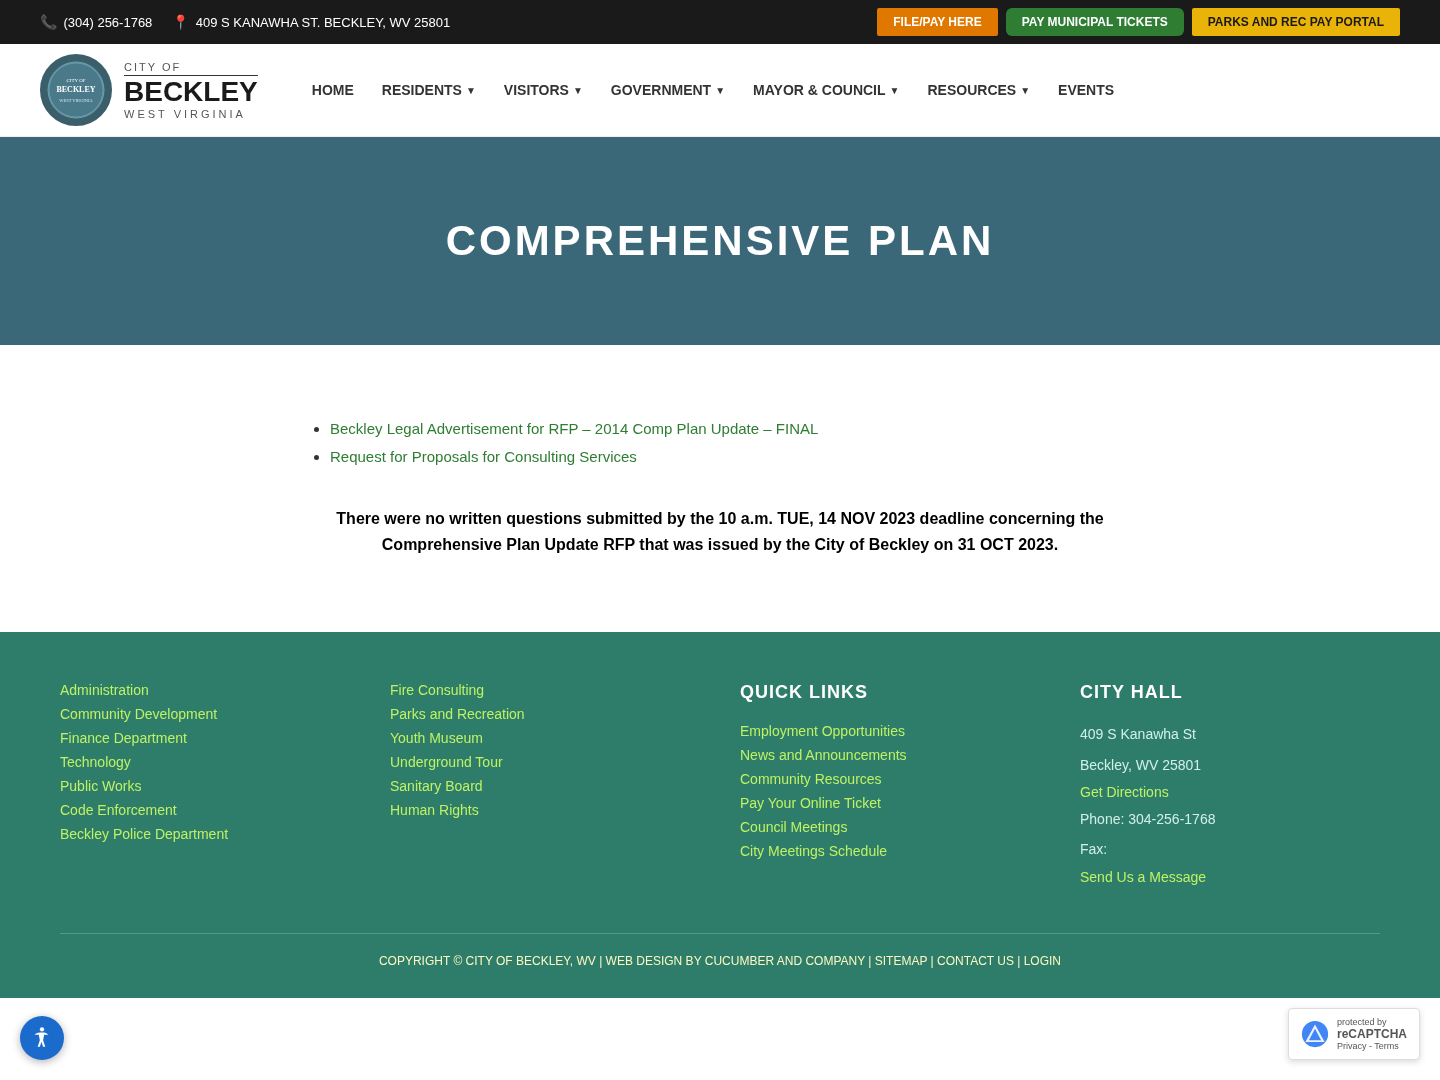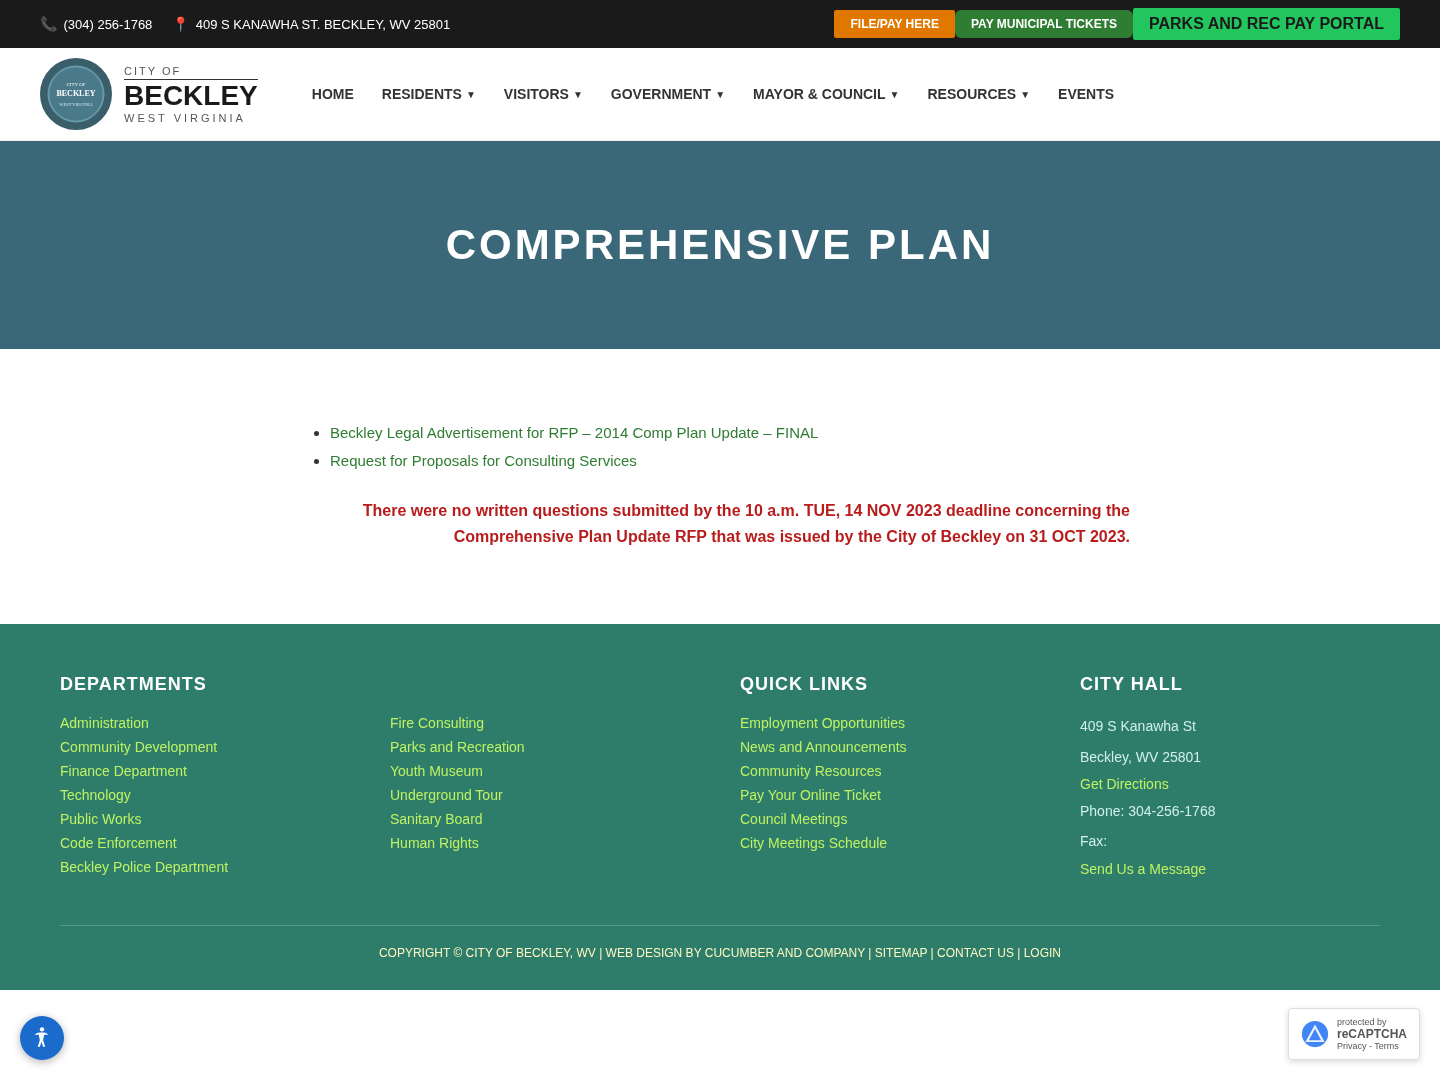--- a/index.html
+++ b/index.html
@@ -23,20 +23,21 @@
     }
     .top-bar-item {
       display: flex;
       align-items: center;
       gap: 6px;
       color: #fff;
     }
     .top-bar-icon { color: #e6b800; font-size: 14px; }
     .top-bar-buttons {
       display: flex;
+      gap: 8px;
       align-items: center;
     }
     .btn-file-pay {
       background: #e07800;
       color: #fff;
       border: none;
       padding: 7px 16px;
       font-size: 12px;
       font-weight: bold;
       cursor: pointer;
@@ -48,25 +49,25 @@
       color: #fff;
       border: none;
       padding: 7px 16px;
       font-size: 12px;
       font-weight: bold;
       cursor: pointer;
       text-transform: uppercase;
       border-radius: 6px;
     }
     .btn-parks-portal {
-      background: #22c55e;
+      background: #eab308;
       color: #1a1a1a;
       border: none;
       padding: 7px 16px;
-      font-size: 16px;
+      font-size: 12px;
       font-weight: bold;
       cursor: pointer;
       text-transform: uppercase;
       border-radius: 2px;
     }
 
     
     .header {
       display: flex;
       align-items: center;
@@ -130,25 +131,25 @@
     
     .main-content {
       max-width: 900px;
       margin: 0 auto;
       padding: 75px 40px;
     }
     .link-list { list-style: disc; padding-left: 20px; }
     .link-list li { margin-bottom: 10px; }
     .link-list a { color: #2e7d32; text-decoration: none; font-size: 15px; }
     .notice-text {
-      margin-top: 28px;
+      margin-top: 40px;
       font-size: 16px;
-      color: #b91c1c;
+      color: #000000;
       font-weight: 600;
-      text-align: right;
+      text-align: center;
       line-height: 1.6;
     }
 
     
     .footer {
       background: #2e7d6a;
       color: #fff;
       padding: 50px 60px 30px;
     }
     .footer-grid {
@@ -314,21 +315,20 @@
       <a href="#">Request for Proposals for Consulting Services</a>
     </li>
   </ul>
   <p class="notice-text">There were no written questions submitted by the 10 a.m. TUE, 14 NOV 2023 deadline concerning the Comprehensive Plan Update RFP that was issued by the City of Beckley on 31 OCT 2023.</p>
 </main>
 
 <footer class="footer">
   <div class="footer-grid">
 
     <div style="grid-column: span 2;">
-      <div class="footer-section-title">DEPARTMENTS</div>
       <div class="dept-columns">
         <div>
           <a class="footer-link" href="#">Administration</a>
           <a class="footer-link" href="#">Community Development</a>
           <a class="footer-link" href="#">Finance Department</a>
           <a class="footer-link" href="#">Technology</a>
           <a class="footer-link" href="#">Public Works</a>
           <a class="footer-link" href="#">Code Enforcement</a>
           <a class="footer-link" href="#">Beckley Police Department</a>
         </div>

